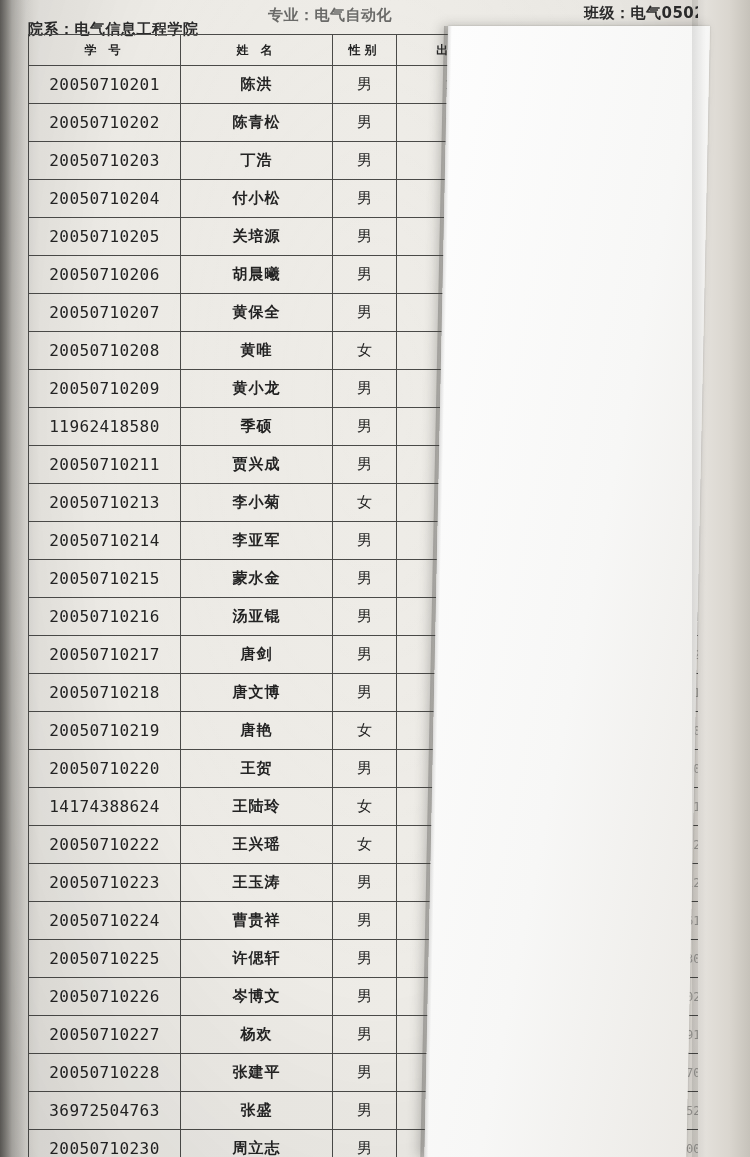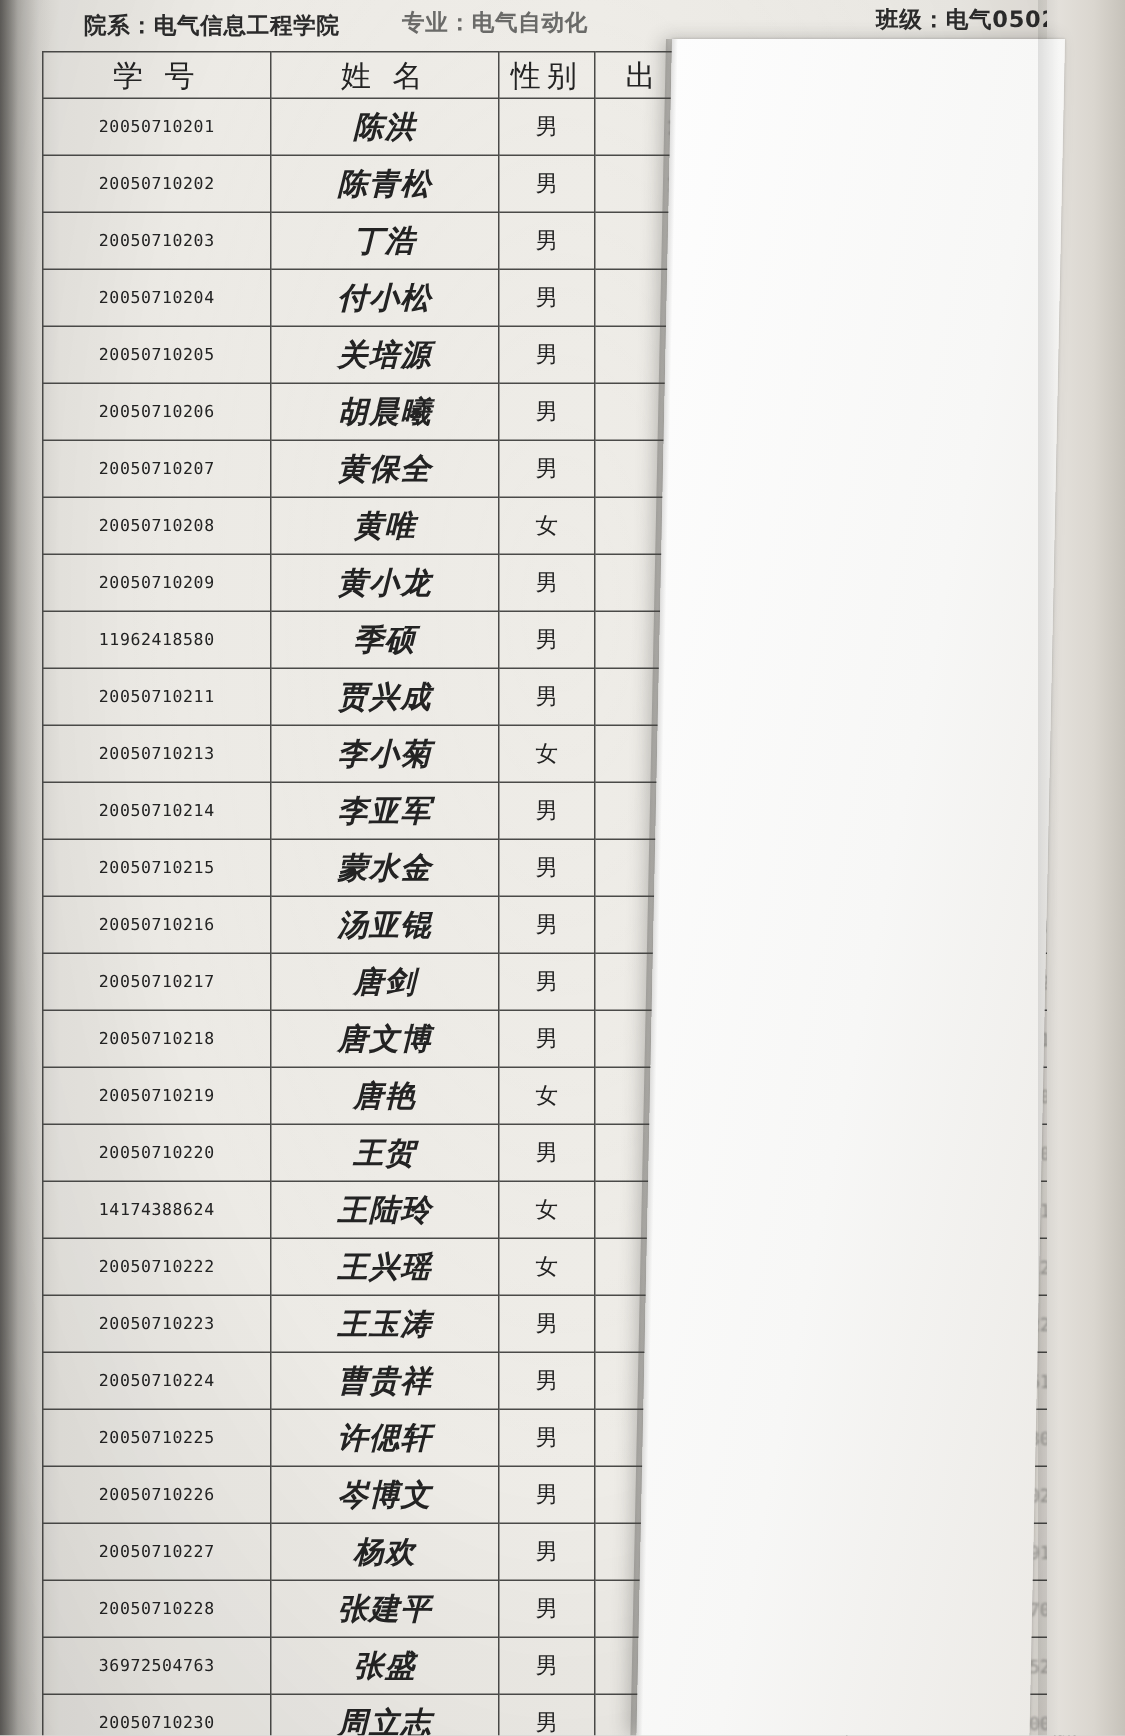--- a/index.html
+++ b/index.html
@@ -49,21 +49,21 @@
   #header {
     position: absolute;
     left: 28px; top: 4px;
     width: 700px; height: 30px;
     font-size: 15px;
     color: #2b2b2b;
     white-space: nowrap;
   }
   #header .h-item { position: absolute; font-weight: 700; letter-spacing: .5px; }
   #header .faded { color: #6a6a68; filter: blur(.4px); text-align: center; }
-  .h-dept { left: 0px; top: 4px; margin-left: 28px; }
+  .h-dept { left: 0px; top: 16px; }
   .h-major { left: 240px; top: 2px; }
   .h-class { left: 556px; top: 0px; }
 
   
   #table {
     position: absolute;
     left: 28px;
     top: 34px;
     width: 700px;
   }
@@ -77,40 +77,39 @@
     height: 37px;
     font-size: 15px;
     color: #232323;
     padding: 0;
     text-align: center;
     vertical-align: middle;
     background: transparent;
   }
   thead th {
     height: 30px;
-    font-size: 20px;
-    font-weight: 400;
+    font-size: 12px;
+    font-weight: 700;
     letter-spacing: 4px;
   }
   col.c-id    { width: 152px; }
   col.c-name  { width: 152px; }
   col.c-sex   { width: 64px; }
   col.c-birth { width: 168px; }
   col.c-idno  { width: 214px; }
 
   td.id-cell {
     font-family: "DejaVu Sans Mono", "Liberation Mono", monospace;
-    font-size: 11px;
+    font-size: 16px;
     letter-spacing: .4px;
   }
   td.name-cell {
-    font-size: 20px;
+    font-size: 15px;
     font-weight: 700;
     letter-spacing: 1px;
-    font-style: italic;
   }
   td.sex-cell { font-size: 15px; }
   td.birth-cell, td.idno-cell {
     font-family: "DejaVu Sans Mono", "Liberation Mono", monospace;
     font-size: 12px;
     color: #5f5f5d;
     filter: blur(.7px);
     opacity: .55;
   }
 

